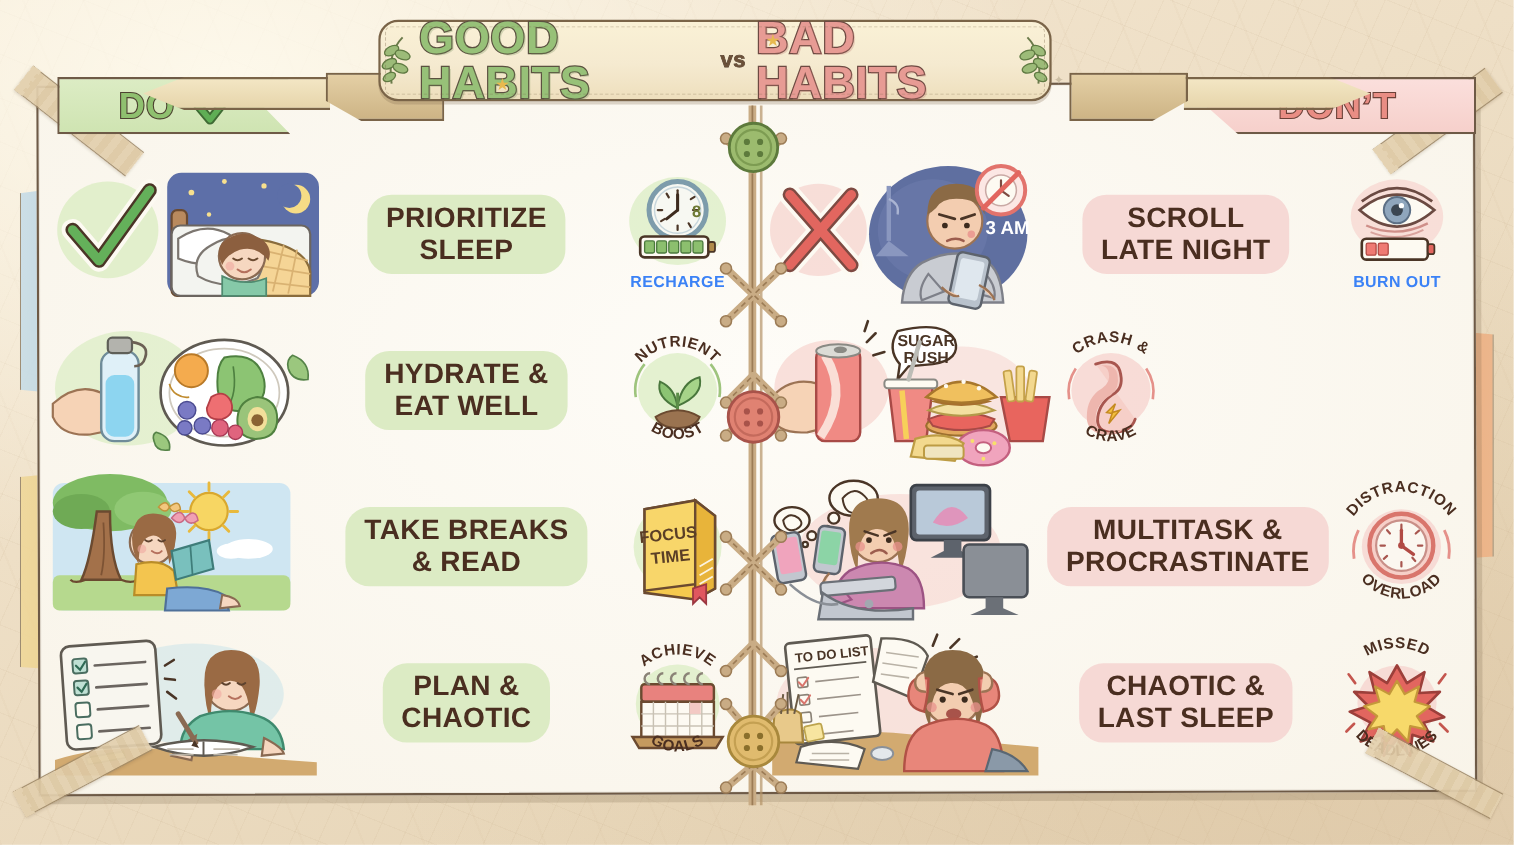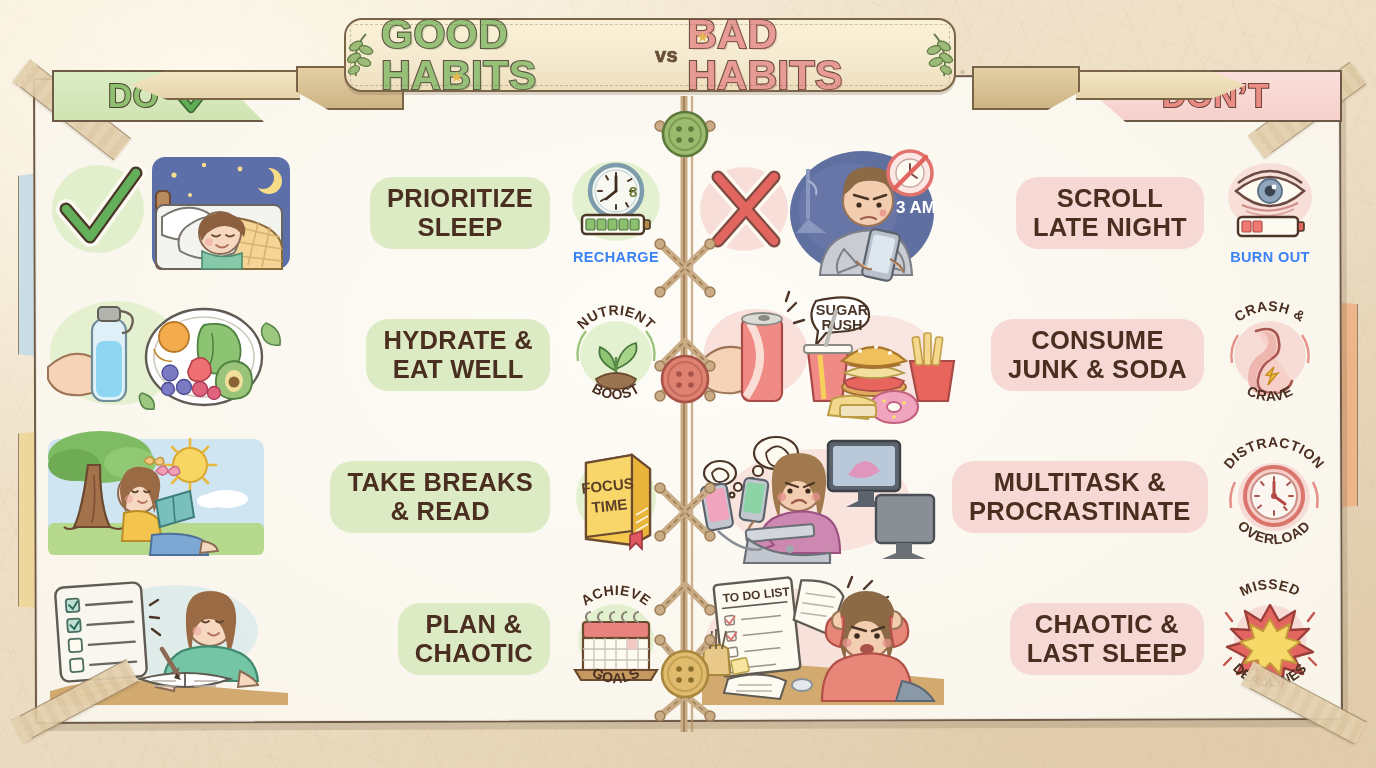--- a/index.html
+++ b/index.html
@@ -133,21 +133,21 @@
   }
   .ribbon-label { font-size: 33px; font-weight: 700; letter-spacing: 1px; }
   .lbl-do   { color: #8fc06f; -webkit-text-stroke: 2px #4c4230; paint-order: stroke fill; }
   .lbl-dont { color: #e98d84; -webkit-text-stroke: 2px #6b4138; paint-order: stroke fill; }
 
   
   .cols { position: absolute; inset: 0; z-index: 5; display: flex; }
   .col { width: 50%; padding: 22px 10px 10px 10px; display: flex; flex-direction: column; justify-content: space-around; }
   .row { display: flex; align-items: center; height: 146px; }
   .art { width: 250px; height: 132px; position: relative; flex: 0 0 250px; }
-  .label-cell { flex: 1; display: flex; align-items: center; justify-content: flex-end; padding: 0 4px; }
+  .label-cell { flex: 1; display: flex; align-items: center; justify-content: center; padding: 0 4px; }
   .pill {
     border-radius: 22px; padding: 7px 17px; text-align: center;
     font-size: 25.5px; font-weight: 700; line-height: 1.12; color: #4a2e20;
     letter-spacing: .3px;
   }
   .pill-good { background: #dcebc4; }
   .pill-bad  { background: #f6d9d5; }
   .badge-cell { width: 124px; flex: 0 0 124px; display: flex; flex-direction: column; align-items: center; justify-content: center; gap: 2px; }
   .badge-cap { font-size: 14.5px; font-weight: 700; color: #3b82f6; letter-spacing: .4px; }
   .badge-art { position: relative; width: 108px; height: 86px; display:flex; align-items:center; justify-content:center; }
@@ -576,26 +576,20 @@
           <ellipse cx="196" cy="118" rx="24" ry="16" fill="#f0a4bd" stroke="#c4607f" stroke-width="2.2"></ellipse>
           <ellipse cx="196" cy="118" rx="7" ry="5" fill="#fdfaf2" stroke="#c4607f" stroke-width="1.8"></ellipse>
           <g fill="#f7e06a">
               <circle cx="186" cy="112" r="1.8"></circle>
               <circle cx="206" cy="114" r="1.8"></circle>
               <circle cx="196" cy="128" r="1.8"></circle>
             </g>
           <path d="M134 110 q26 -8 44 4 l-8 16 l-40 -4z" fill="#f3d98e" stroke="#bd9c44" stroke-width="2"></path>
           <rect x="142" y="116" width="36" height="12" rx="3" fill="#f0e5c0" stroke="#bd9c44" stroke-width="1.8"></rect>
         </svg>
-      </div>
-      <div class="label-cell">
-        <div class="pill pill-bad">
-          <div>CONSUME</div>
-          <div>JUNK &amp; SODA</div>
-        </div>
       </div>
       <div class="badge-cell">
         <div class="badge-art" style="width:116px;height:116px;">
           <svg width="116" height="116" viewBox="0 0 116 116">
             <ellipse cx="58" cy="58" rx="36" ry="34" fill="#f6d4cf" opacity=".8"></ellipse>
             <path d="M20 66 a38 38 0 0 1 6 -28" fill="none" stroke="#e5918a" stroke-width="2.4"></path>
             <path d="M96 66 a38 38 0 0 0 -6 -28" fill="none" stroke="#e5918a" stroke-width="2.4"></path>
             <path d="M44 34 q18 -6 22 6 q4 14 -4 20 q-14 8 -16 22 q-2 14 14 14 q16 0 20 -12" fill="#f6cfc8" stroke="#a8564f" stroke-width="2.6" stroke-linecap="round"></path>
             <path d="M46 36 q16 -4 18 8 q2 12 -6 18 q-14 8 -14 22 q0 12 12 12 q14 0 18 -10 q-6 14 -22 12 q-16 -2 -16 -16 q0 -18 14 -26 q8 -6 6 -14 q-2 -8 -10 -6z" fill="#eeb6ae"></path>
             <path d="M54 78 l8 -8 l-3 8 l7 -2 l-10 12 l3 -9z" fill="#f3c03c" stroke="#c48a20" stroke-width="1.4"></path>

